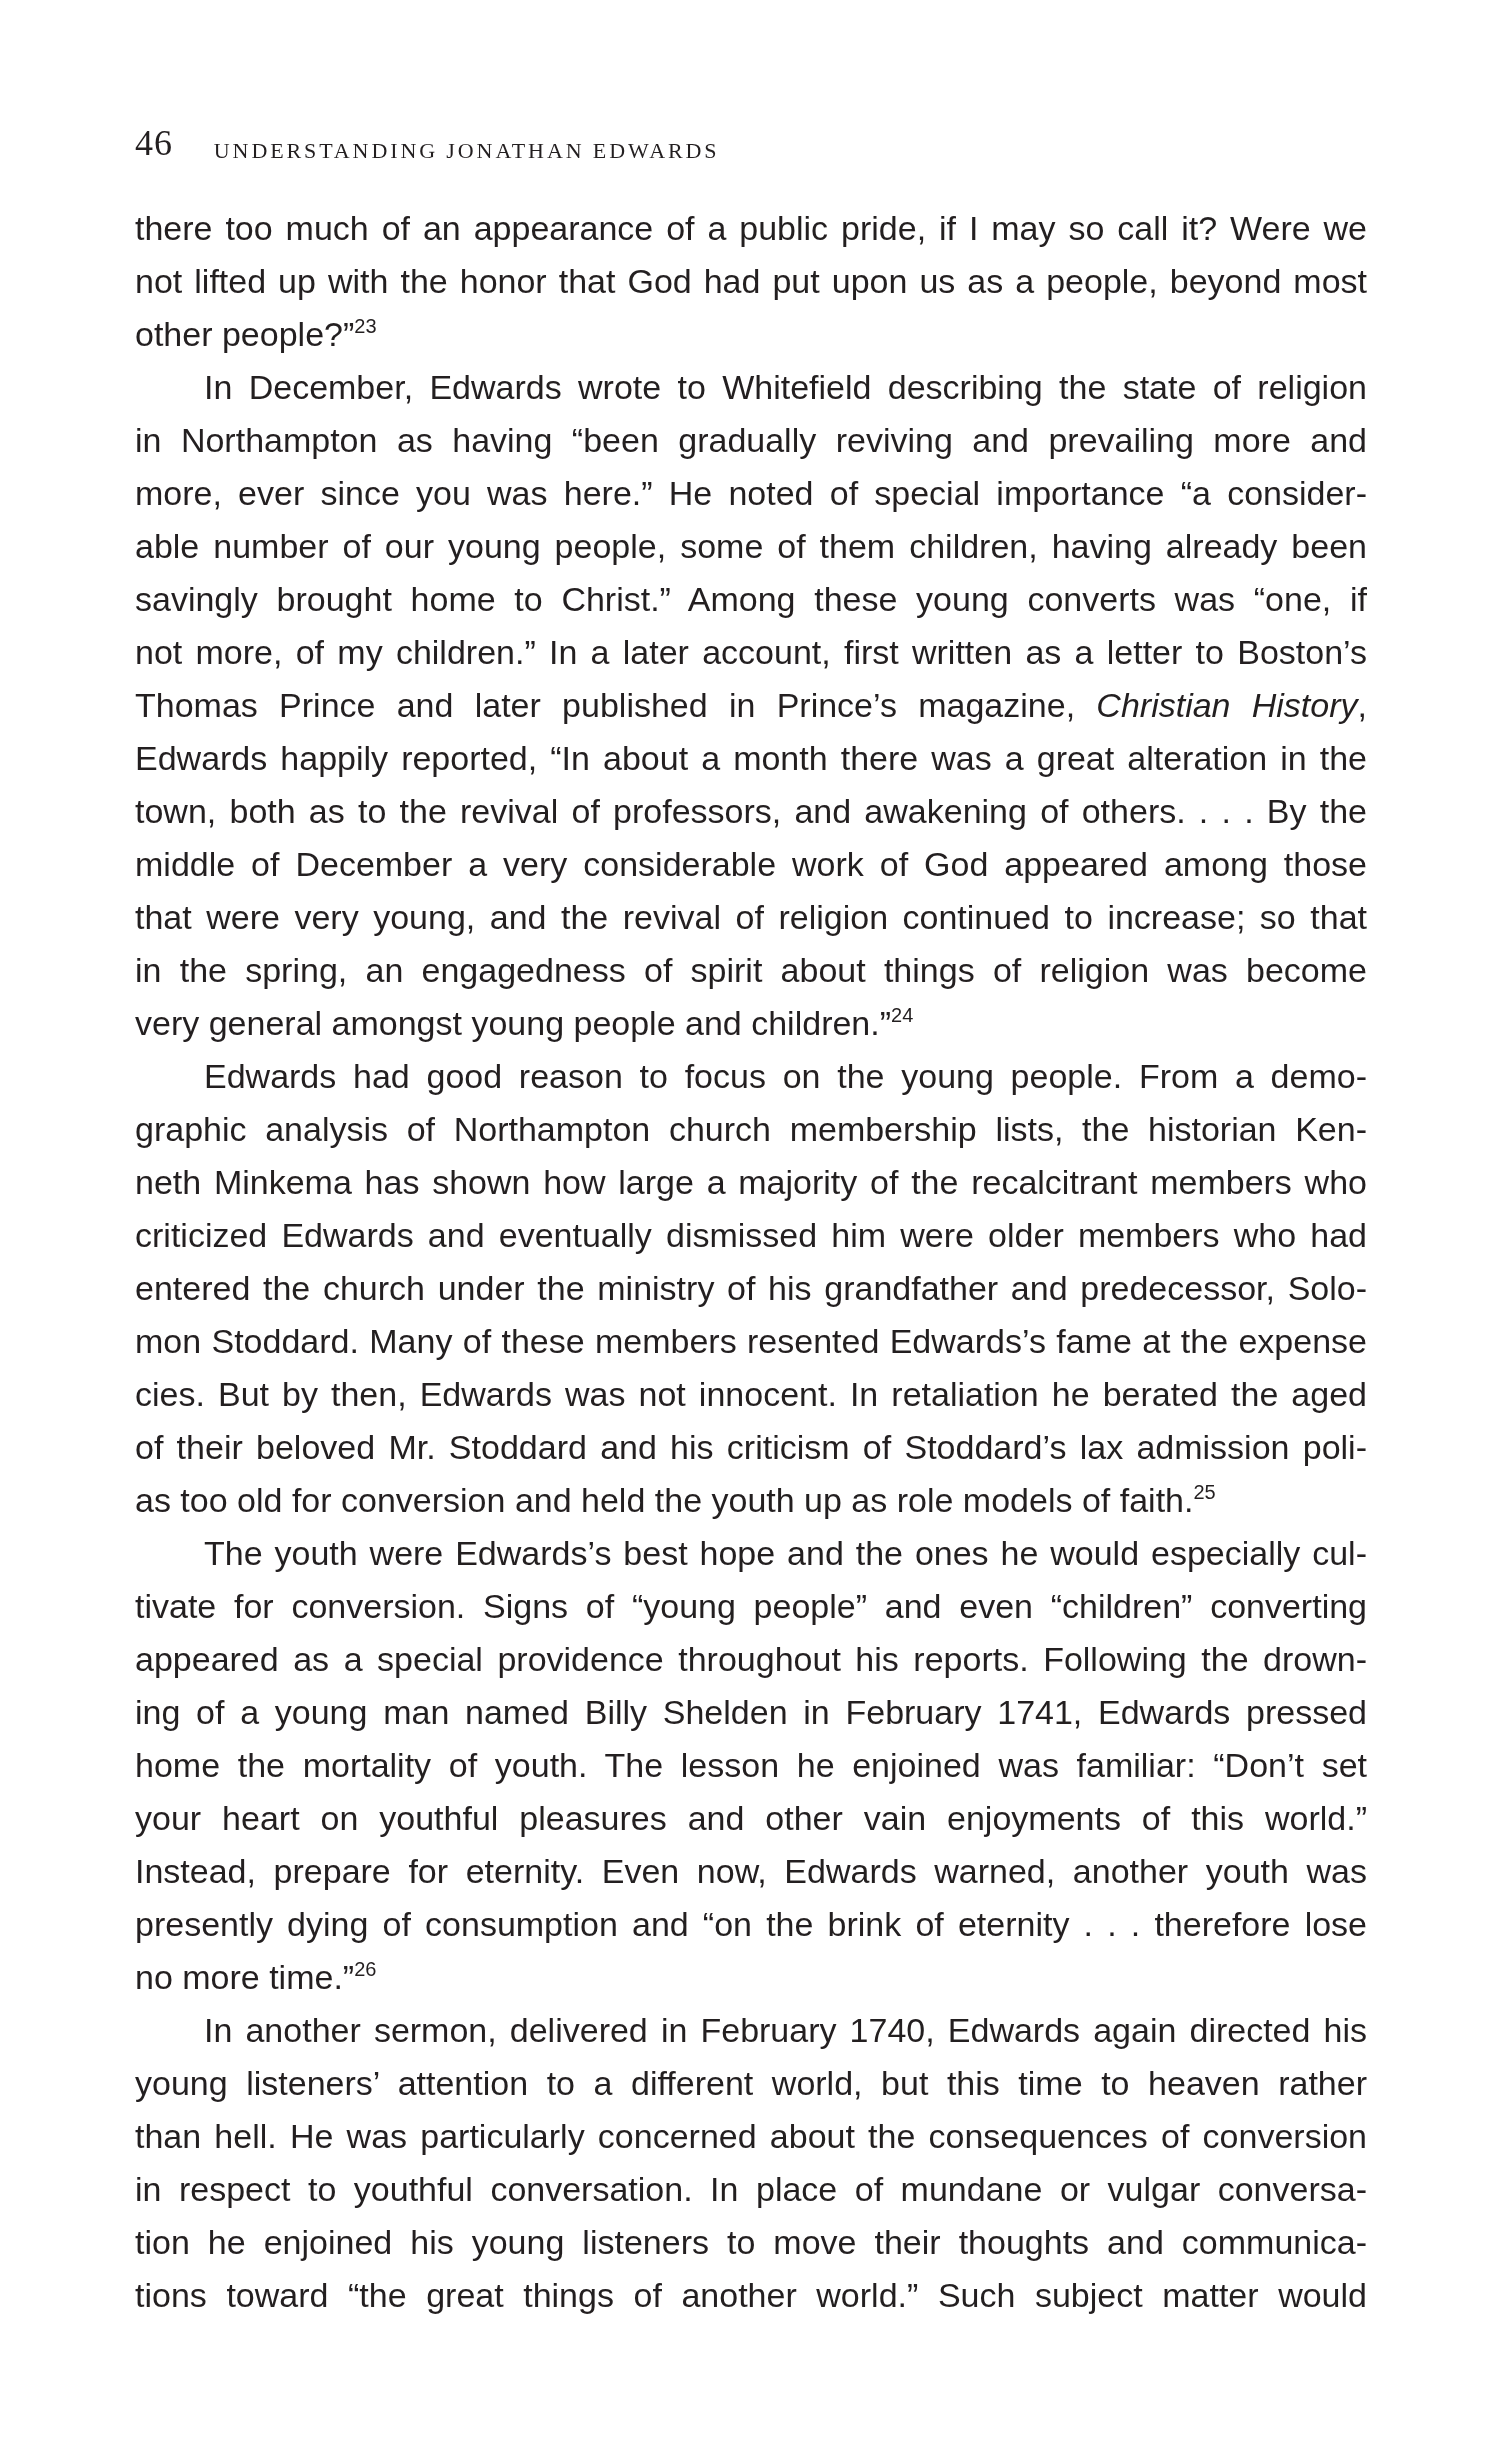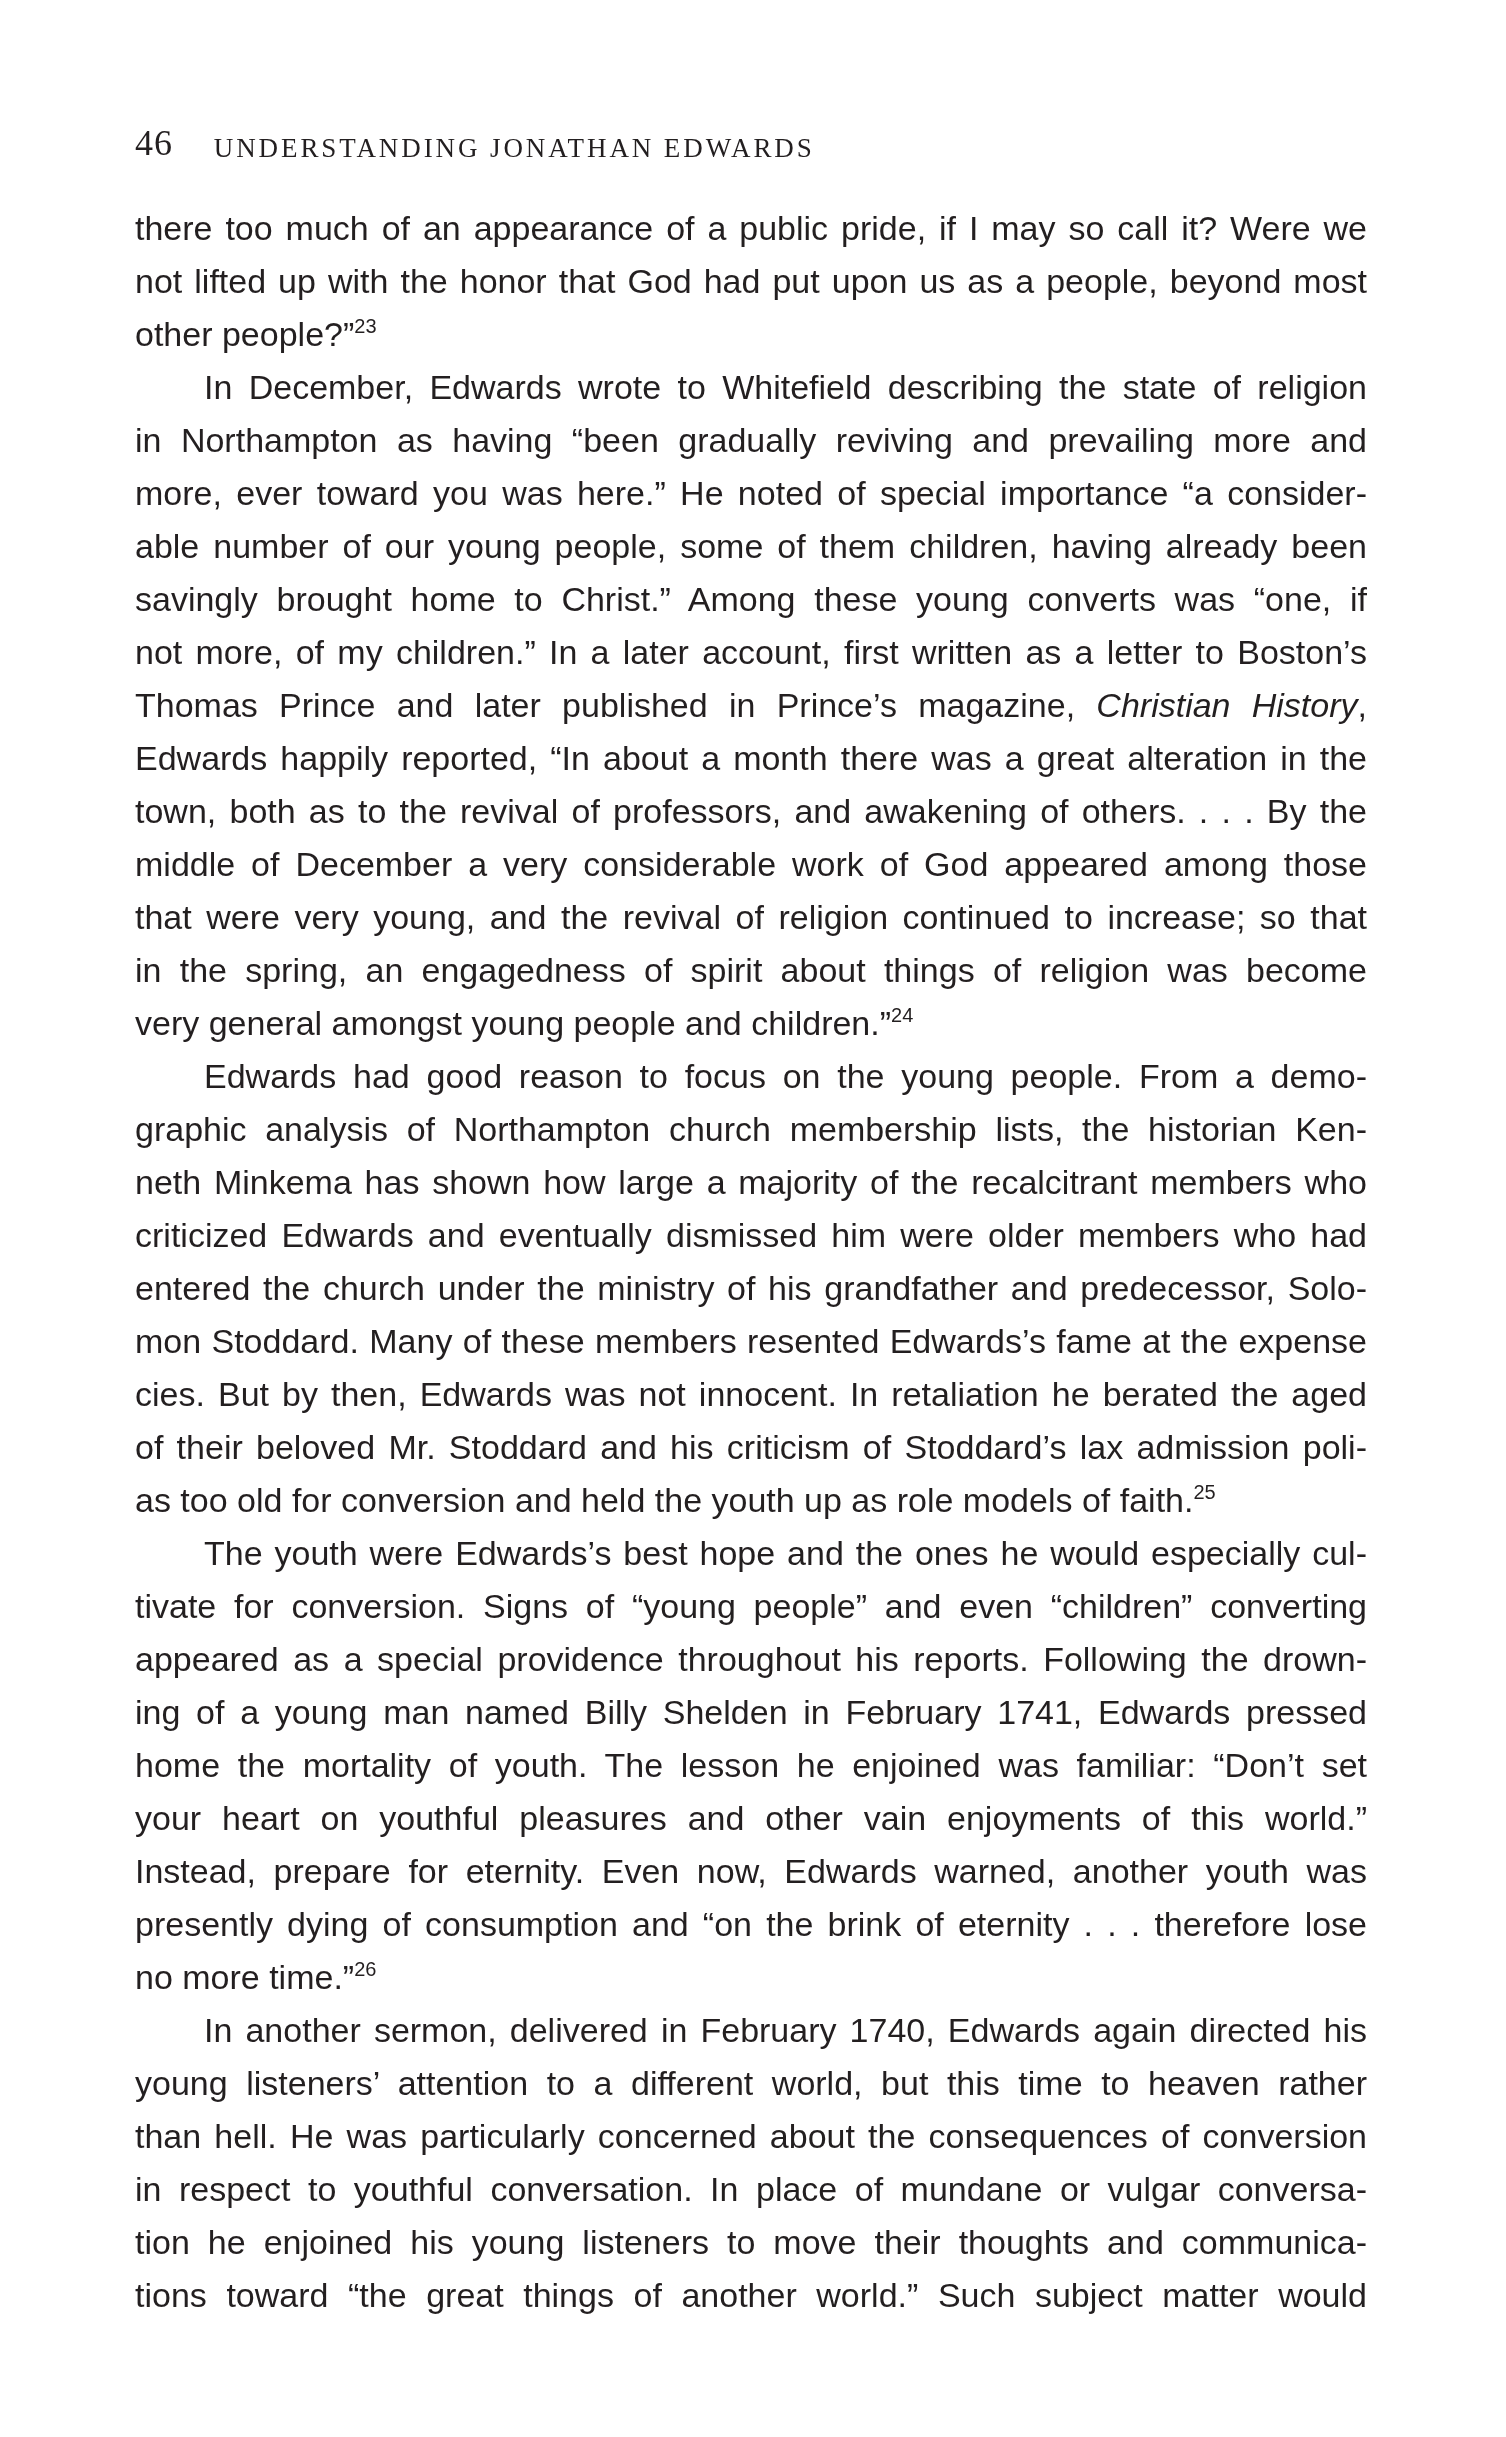--- a/index.html
+++ b/index.html
@@ -4,21 +4,21 @@
 <style>
   html, body { margin: 0; padding: 0; background: #ffffff; }
   body { width: 1507px; height: 2438px; position: relative; overflow: hidden; color: #231f20; }
   .page { position: absolute; left: 0; top: 0; width: 1507px; height: 2438px; background: #ffffff; }
   .running-head {
     position: absolute; left: 135px; top: 119px; height: 45px;
     display: flex; align-items: flex-end; gap: 41px;
     font-family: "Liberation Serif", "DejaVu Serif", serif;
   }
   .folio { font-size: 36px; letter-spacing: 0.9px; }
-  .head-title { font-size: 27px; letter-spacing: 2.9px; text-transform: uppercase; margin-top: 36px; }
+  .head-title { font-size: 22px; letter-spacing: 2.9px; text-transform: uppercase; margin-top: 36px; }
   .body-text {
     position: absolute; left: 135px; top: 202px; width: 1232px;
     font-family: Liberation Sans, sans-serif;
     font-size: 34px; line-height: 53px;
   }
   .line {
     display: block; height: 53px; white-space: nowrap;
     text-align: justify; text-align-last: justify;
   }
   .line.last { text-align-last: left; }
@@ -37,21 +37,21 @@
 
   <div class="body-text" id="body-text">
       <div>
         <span class="line"><span>there too much of an appearance of a public pride, if I may so call it? Were we</span></span>
         <span class="line"><span>not lifted up with the honor that God had put upon us as a people, beyond most</span></span>
         <span class="line last"><span>other people?”</span><sup class="fn">23</sup></span>
       </div>
       <div>
         <span class="line indent"><span>In December, Edwards wrote to Whitefield describing the state of religion</span></span>
         <span class="line"><span>in Northampton as having “been gradually reviving and prevailing more and</span></span>
-        <span class="line"><span>more, ever toward you was here.” He noted of special importance “a consider-</span></span>
+        <span class="line"><span>more, ever since you was here.” He noted of special importance “a consider-</span></span>
         <span class="line"><span>able number of our young people, some of them children, having already been</span></span>
         <span class="line"><span>savingly brought home to Christ.” Among these young converts was “one, if</span></span>
         <span class="line"><span>not more, of my children.” In a later account, first written as a letter to Boston’s</span></span>
         <span class="line"><span>Thomas Prince and later published in Prince’s magazine, </span><span class="it">Christian History</span><span>,</span></span>
         <span class="line"><span>Edwards happily reported, “In about a month there was a great alteration in the</span></span>
         <span class="line"><span>town, both as to the revival of professors, and awakening of others. . . . By the</span></span>
         <span class="line"><span>middle of December a very considerable work of God appeared among those</span></span>
         <span class="line"><span>that were very young, and the revival of religion continued to increase; so that</span></span>
         <span class="line"><span>in the spring, an engagedness of spirit about things of religion was become</span></span>
         <span class="line last"><span>very general amongst young people and children.”</span><sup class="fn">24</sup></span>

